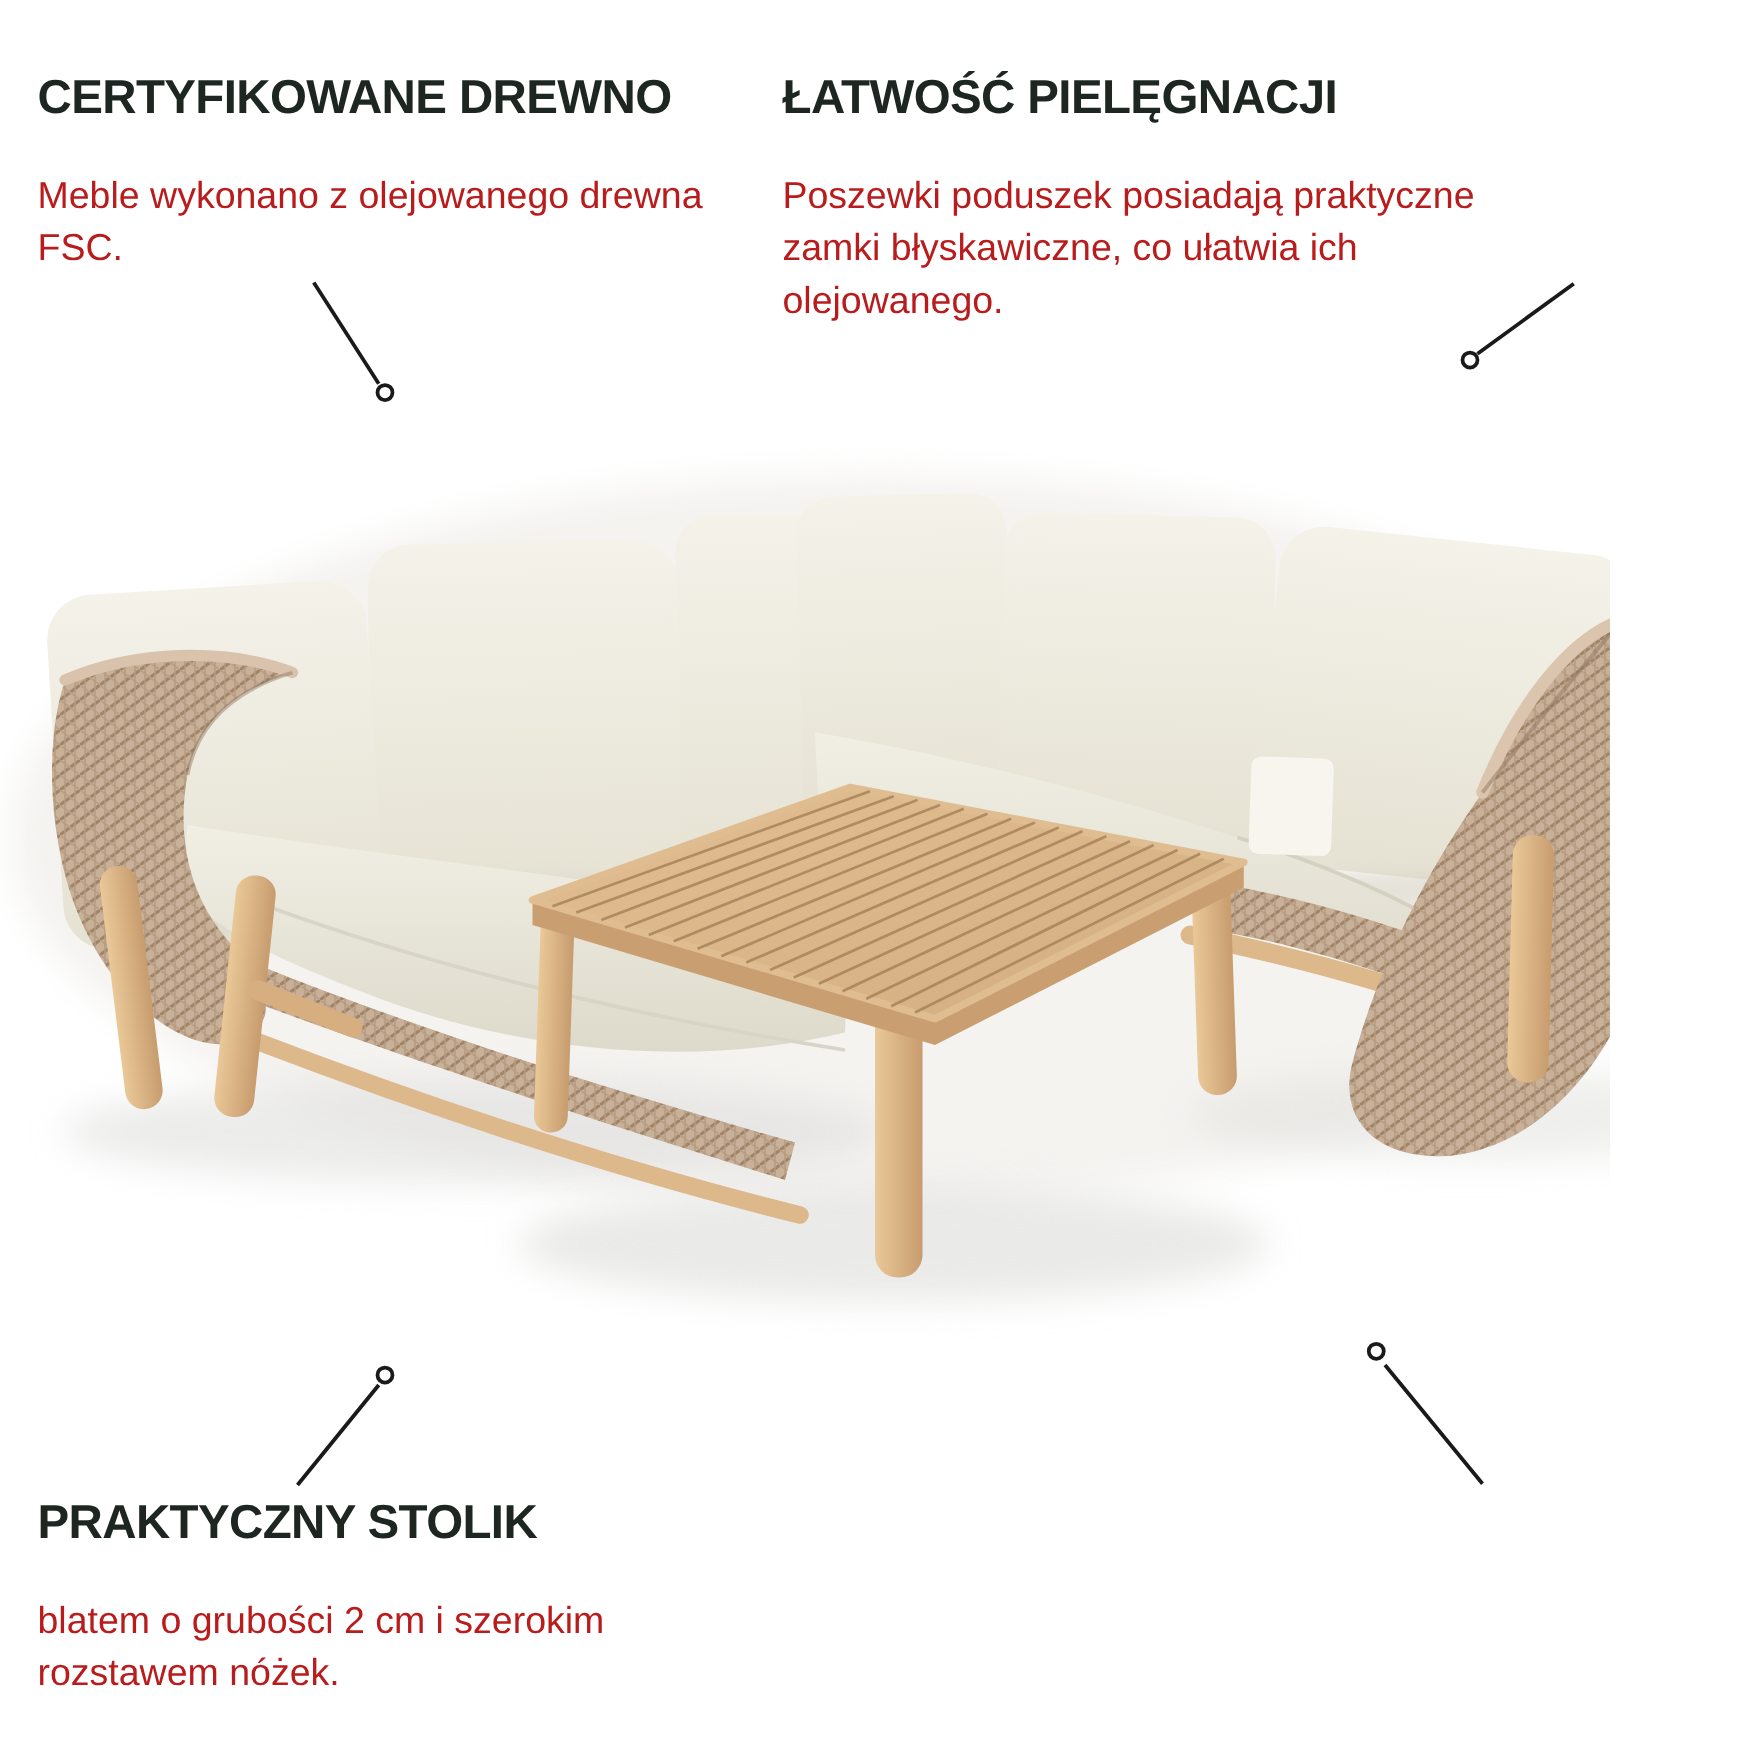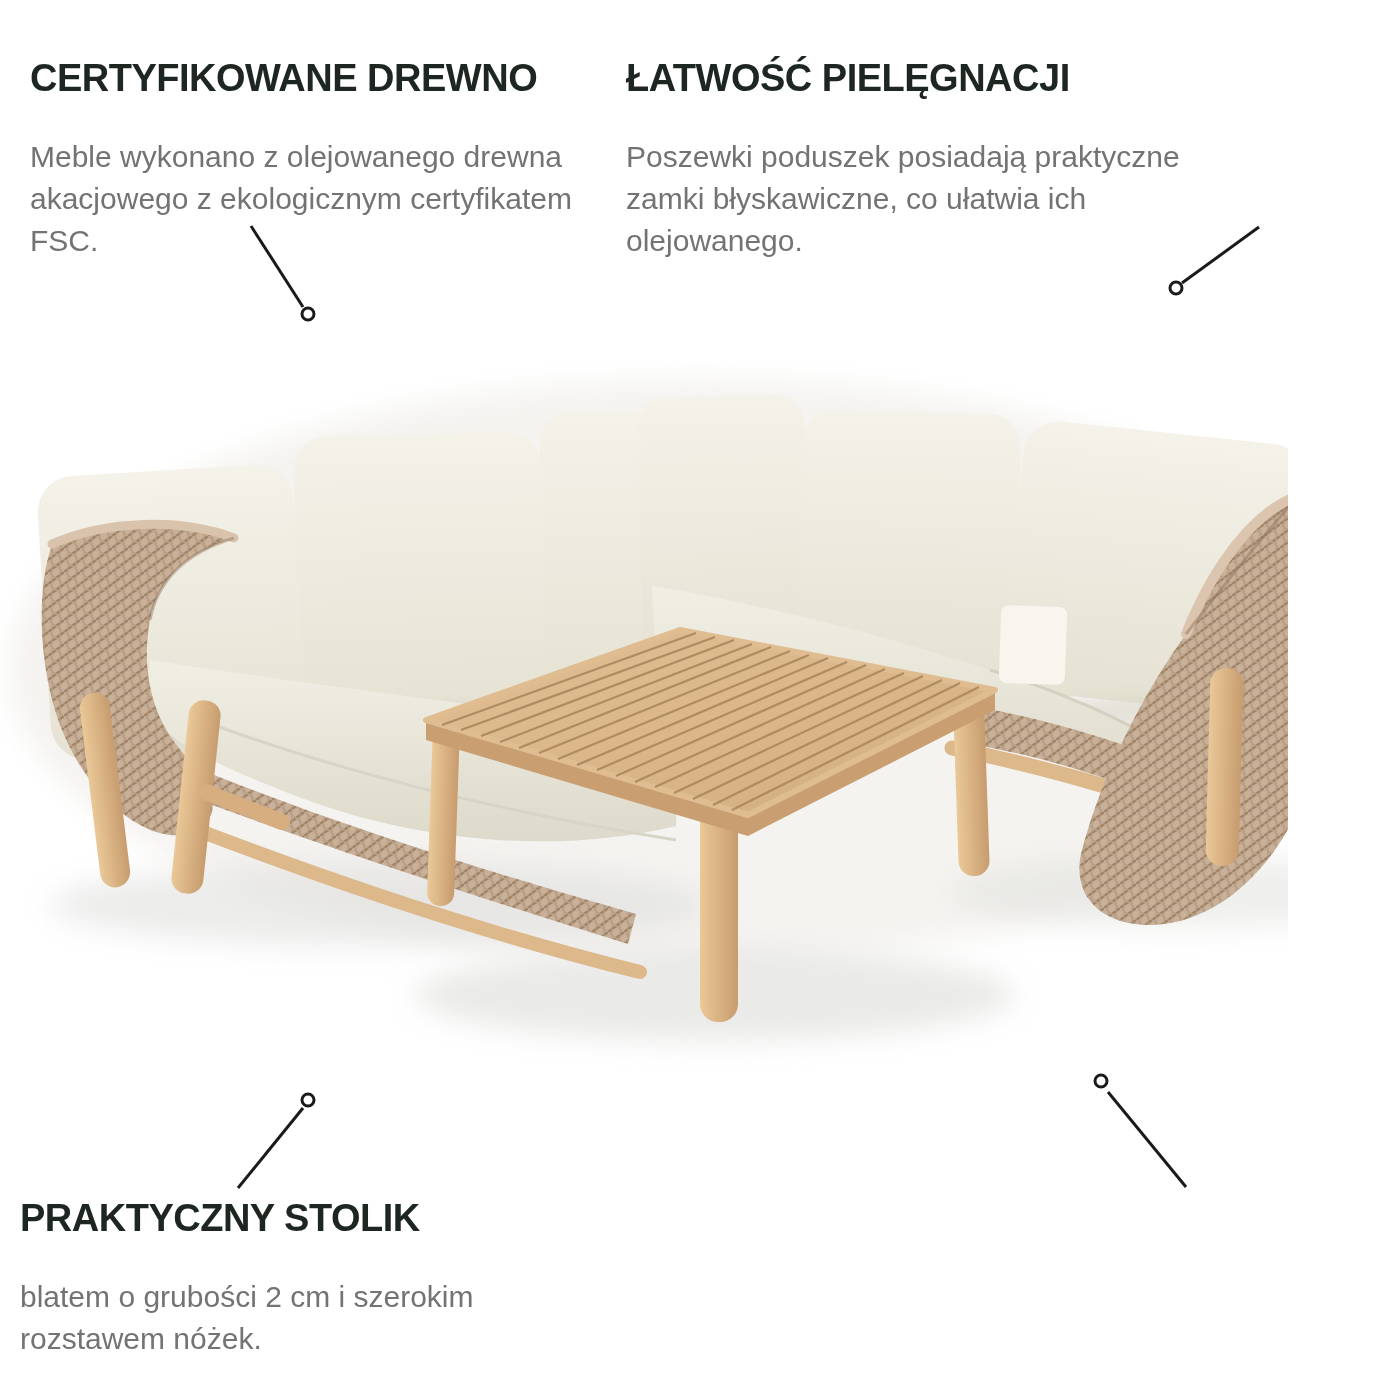--- a/index.html
+++ b/index.html
@@ -18,25 +18,25 @@
     font-size:38px;
     font-weight:700;
     letter-spacing:-0.5px;
     line-height:44px;
     color:#1d2621;
   }
   .feature .body{margin-top:36px;}
   .feature .line{
     font-size:30px;
     line-height:42px;
-    color:#737373;
+    color:#b91c1c;
   }
   .pos-top-left{left:30px;top:36px;}
   .pos-top-right{right:32px;top:36px;}
-  .pos-bottom-left{left:20px;top:1176px;}
+  .pos-bottom-left{left:30px;top:1176px;}
   .pos-bottom-right{right:32px;top:1176px;}
   .scene{position:absolute;left:0;top:0;}
 </style>
 </head>
 <body>
 
 <div class="canvas">
 
   <svg class="scene" viewBox="0 0 1400 1400" width="1400" height="1400" role="img">
     <defs>
@@ -144,21 +144,20 @@
     <g>
       <line x1="1186" y1="1167" x2="1108" y2="1072" stroke="#1a1a1a" stroke-width="3"></line>
       <circle cx="1101" cy="1061" r="6" fill="#ffffff" stroke="#1a1a1a" stroke-width="3"></circle>
     </g>
   </svg>
 
   <div class="feature align-left pos-top-left">
     <div class="title">CERTYFIKOWANE DREWNO</div>
     <div class="body">
       <div class="line">Meble wykonano z olejowanego drewna</div>
-      <div class="line">akacjowego z ekologicznym certyfikatem</div>
       <div class="line">FSC.</div>
     </div>
   </div>
 
   <div class="feature align-right pos-top-right">
     <div class="title">ŁATWOŚĆ PIELĘGNACJI</div>
     <div class="body">
       <div class="line">Poszewki poduszek posiadają praktyczne</div>
       <div class="line">zamki błyskawiczne, co ułatwia ich</div>
       <div class="line">olejowanego.</div>

